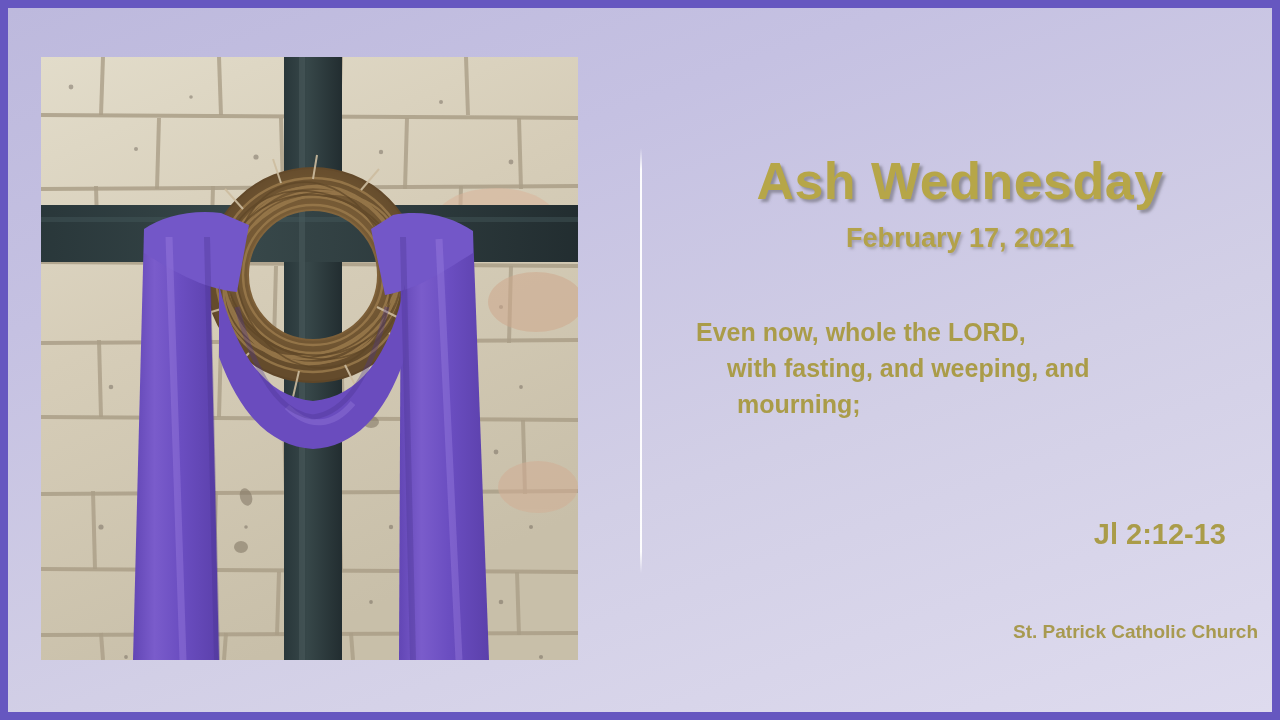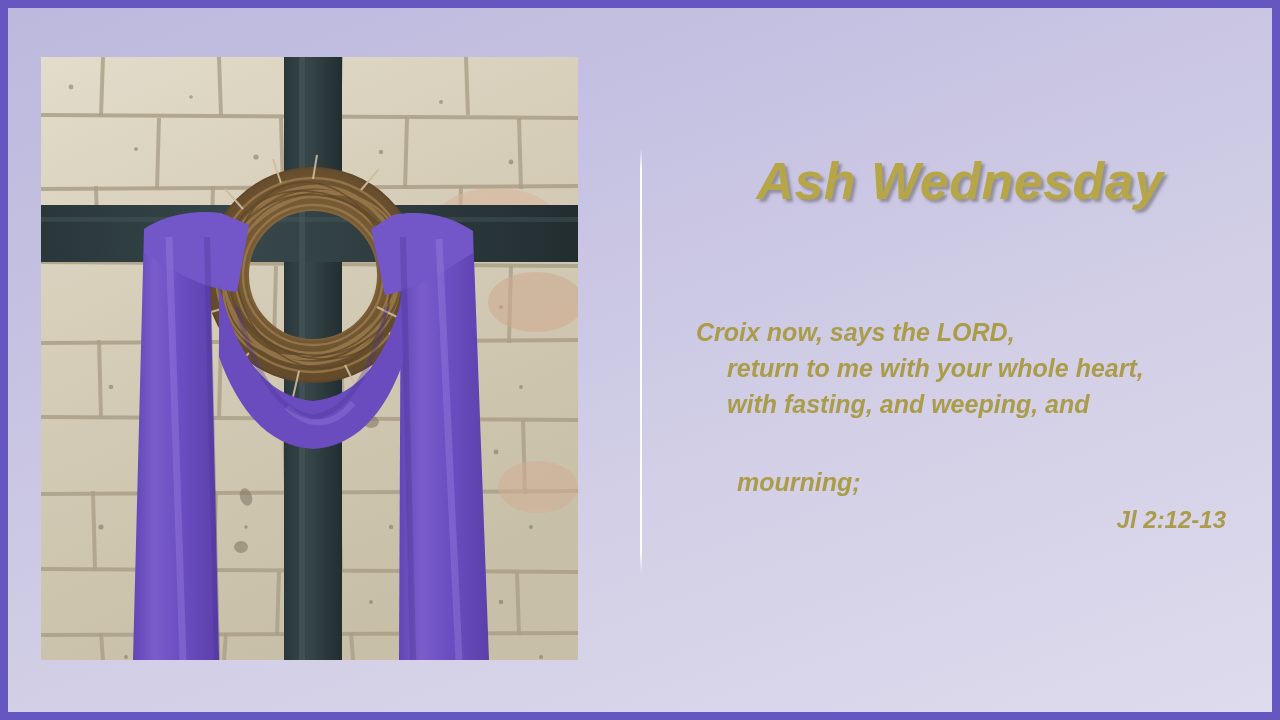--- a/index.html
+++ b/index.html
@@ -37,21 +37,21 @@
         rgba(255,255,255,0) 0%,
         rgba(255,255,255,.95) 5%,
         rgba(255,255,255,.95) 95%,
         rgba(255,255,255,0) 100%);
   }
 
   
   #right {
     position:absolute;
     left:640px; top:0;
-    width:624px; height:611px;font-style:italic;
+    width:624px; height:611px;
   }
 
   #title {
     position:absolute;
     top:143px; left:0; width:624px;
     text-align:center;
     font-size:52px;
     font-weight:bold;
     letter-spacing:.5px;
     color:#b6a648;
@@ -74,27 +74,27 @@
     top:306px; left:48px; width:560px;
   }
   .vline {
     font-size:25px;
     font-weight:bold;
     color:#aa9c49;
     line-height:36px;
     white-space:nowrap;
   }
   .ind1 { padding-left:31px; }
-  .ind2 { padding-left:41px;margin-top:42px; }
+  .ind2 { padding-left:41px; }
 
   #citation {
     position:absolute;
-    top:498px; left:0; width:578px;
+    top:510px; left:0; width:578px;
     text-align:right;
-    font-size:24px;
+    font-size:29px;
     font-weight:bold;
     color:#aa9c49;
   }
 
   
   #footer {
     position:absolute;
     top:612px; left:0; width:610px;
     text-align:right;
     font-size:19px;
@@ -302,27 +302,28 @@
         </g>
       </g>
     </svg>
   </div>
 
   <div id="divider"></div>
 
   <div id="right">
 
     <div id="title">Ash Wednesday</div>
+    <div id="subtitle">February 17, 2021</div>
 
     <div id="verse">
-      <div class="vline">Croix now, says the LORD,</div>
-      <div class="vline ind1">return to me with your whole heart,</div>
+      <div class="vline">Even now, whole the LORD,</div>
       <div class="vline ind1">with fasting, and weeping, and</div>
       <div class="vline ind2">mourning;</div>
     </div>
 
     <div id="citation">Jl 2:12-13</div>
 
     <div id="footer">
+      <div>St. Patrick Catholic Church</div>
     </div>
 
   </div>
 </div>
 
 </body></html>

